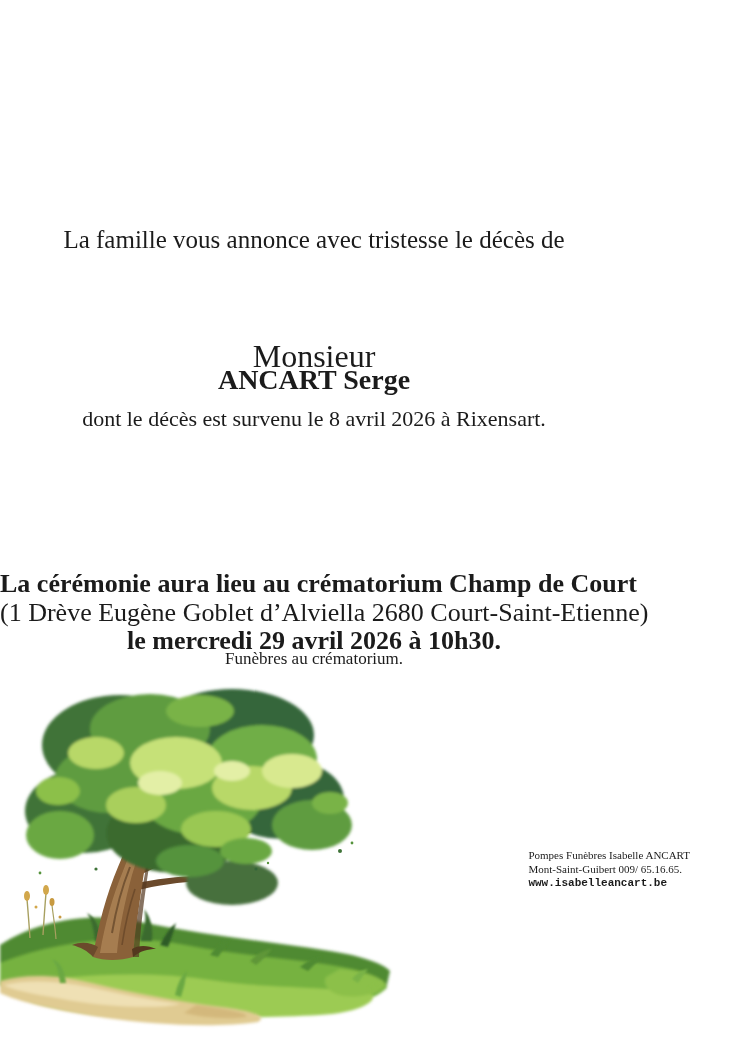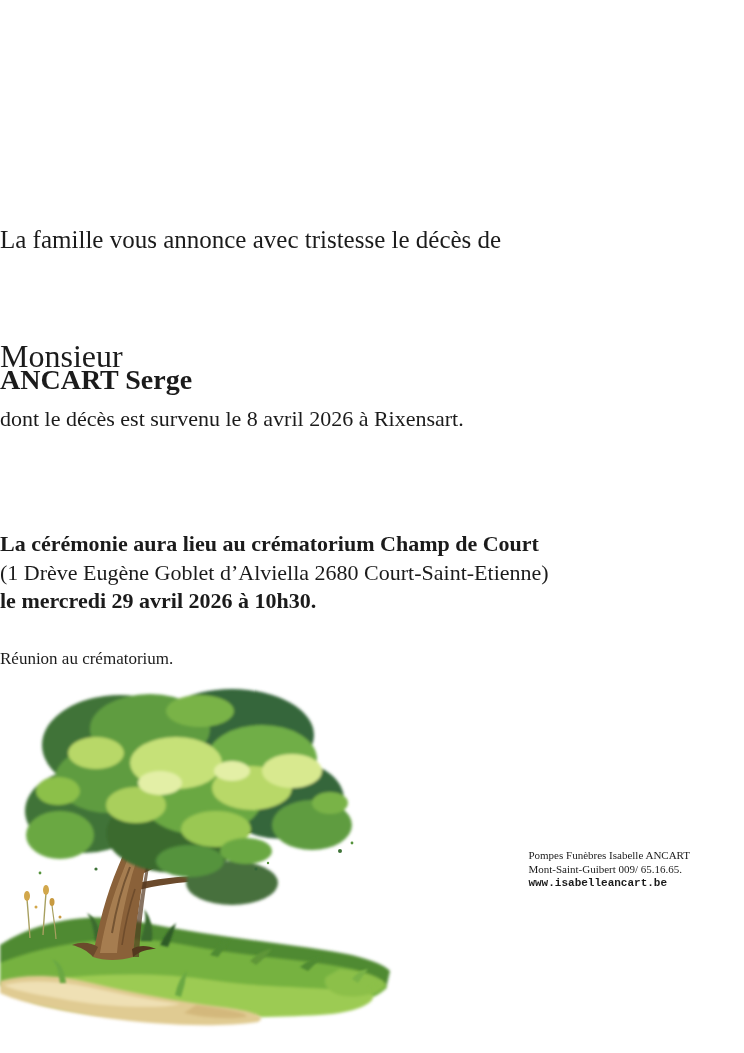--- a/index.html
+++ b/index.html
@@ -5,26 +5,26 @@
   html, body { margin: 0; padding: 0; }
   body {
     width: 744px; height: 1053px;
     background: #ffffff;
     position: relative;
     overflow: hidden;
     font-family: "Liberation Serif", "DejaVu Serif", serif;
     color: #1b1b1b;
   }
   .page { position: absolute; inset: 0; }
-  .txt { position: absolute; left: 0; width: 628px; white-space: nowrap; }
+  .txt { position: absolute; left: 0; width: 628px; text-align: center; white-space: nowrap; }
   .announce   { top: 226px; font-size: 25px; }
   .title      { top: 338px; font-size: 32px; font-weight: normal; }
   .name       { top: 364px; font-size: 28px; font-weight: bold; }
   .death-line { top: 406px; font-size: 22px; }
-  .ceremony   { top: 530px; font-size: 22px; line-height: 28.5px; }
+  .ceremony   { top: 570px; font-size: 26px; line-height: 28.5px; }
   .ceremony .b { font-weight: bold; }
   .gathering  { top: 649px; font-size: 17px; }
   .footer {
     position: absolute; top: 848px; right: 54px;
     font-size: 11px; line-height: 14.2px;
     white-space: nowrap;
   }
   .footer .site { font-weight: bold; font-family: Liberation Mono, monospace; }
   .tree-wrap { position: absolute; left: 0; top: 683px; width: 400px; height: 366px; }
   .tree-wrap svg { display: block; width: 100%; height: 100%; }
@@ -39,21 +39,21 @@
   <div class="txt title">Monsieur</div>
   <div class="txt name">ANCART Serge</div>
   <div class="txt death-line">dont le décès est survenu le 8 avril 2026 à Rixensart.</div>
 
   <div class="txt ceremony">
     <div class="b">La cérémonie aura lieu au crématorium Champ de Court</div>
     <div>(1 Drève Eugène Goblet d’Alviella 2680 Court-Saint-Etienne)</div>
     <div class="b">le mercredi 29 avril 2026 à 10h30.</div>
   </div>
 
-  <div class="txt gathering">Réunion au crématorium.</div>
+  <div class="txt gathering">Funèbres au crématorium.</div>
 
   <div class="footer">
     <div>Pompes Funèbres Isabelle ANCART</div>
     <div>Mont-Saint-Guibert 009/ 65.16.65.</div>
     <div class="site">www.isabelleancart.be</div>
   </div>
 
   <div class="tree-wrap">
     <svg viewBox="0 0 400 366" xmlns="http://www.w3.org/2000/svg">
       <defs>

